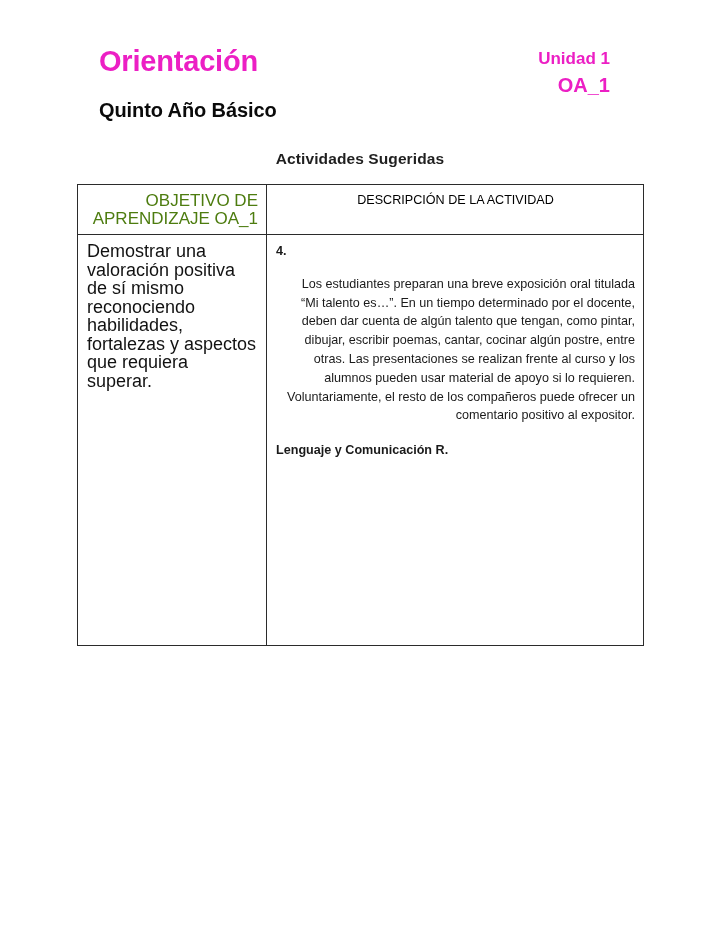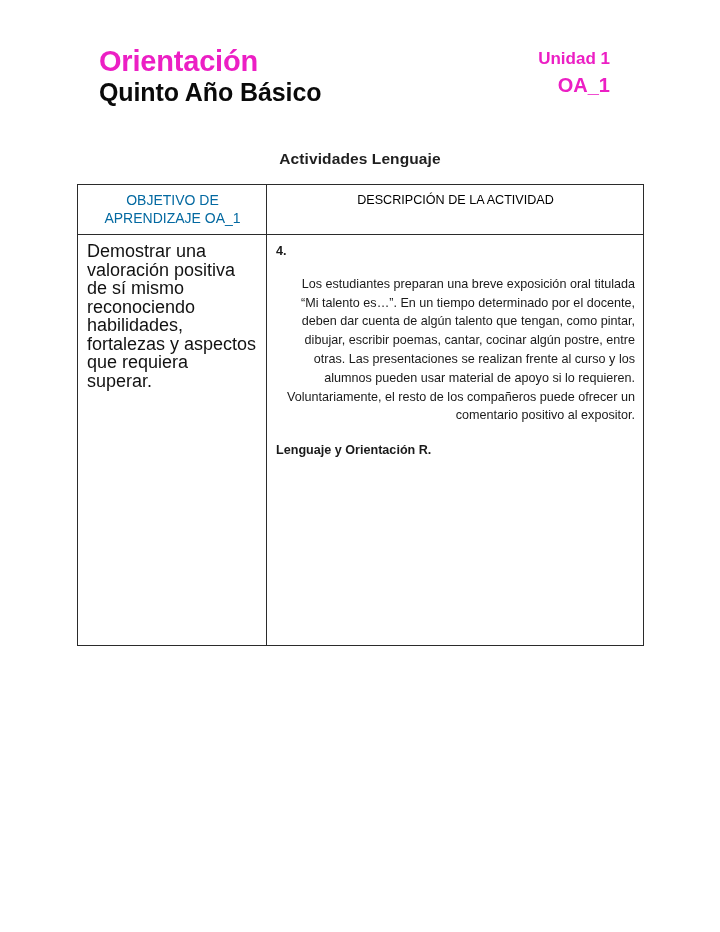--- a/index.html
+++ b/index.html
@@ -40,27 +40,27 @@
   }
   .subject-title {
     font-size: 29px;
     font-weight: bold;
     line-height: 34px;
     color: #ec1fc4;
     letter-spacing: -0.2px;
     white-space: nowrap;
   }
   .grade-title {
-    font-size: 25px;
+    font-size: 20px;
     font-weight: bold;
     line-height: 23px;
     color: #0a0a0a;
     letter-spacing: -0.1px;
     white-space: nowrap;
-    margin-top: 3px;
+    margin-top: 21px;
   }
   .header-right {
     position: absolute;
     right: 33px;
     top: 3px;
     text-align: right;
     color: #ec1fc4;
   }
   .unit-label {
     font-size: 17px;
@@ -102,24 +102,24 @@
   .activity-table th {
     border: 1px solid #2b2b2b;
     vertical-align: top;
     padding: 7px 8px 7px 9px;
     font-weight: normal;
   }
   .col-oa { width: 189px; }
   .col-desc { width: 377px; }
 
   .th-oa {
-    font-size: 14px;
+    font-size: 17px;
     line-height: 17.5px;
-    text-align: center;
-    color: #0369a1;
+    text-align: right;
+    color: #4d7c0f;
     height: 34px;
   }
   .th-desc {
     font-size: 12.6px;
     line-height: 17.5px;
     text-align: center;
     color: #000000;
   }
 
   .td-oa {
@@ -160,38 +160,38 @@
     <div class="header-left">
       <div class="subject-title">Orientación</div>
       <div class="grade-title">Quinto Año Básico</div>
     </div>
     <div class="header-right">
       <div class="unit-label">Unidad 1</div>
       <div class="oa-label">OA_1</div>
     </div>
   </div>
 
-  <div class="section-title">Actividades Lenguaje</div>
+  <div class="section-title">Actividades Sugeridas</div>
 
   <table class="activity-table">
     <colgroup>
       <col class="col-oa">
       <col class="col-desc">
     </colgroup>
     <thead>
       <tr>
         <th class="th-oa">OBJETIVO DE APRENDIZAJE OA_1</th>
         <th class="th-desc">DESCRIPCIÓN DE LA ACTIVIDAD</th>
       </tr>
     </thead>
     <tbody>
       <tr>
         <td class="td-oa">Demostrar una valoración positiva de sí mismo reconociendo habilidades, fortalezas y aspectos que requiera superar.</td>
         <td class="td-desc">
           <p class="desc-number">4.</p>
           <p class="desc-body">Los estudiantes preparan una breve exposición oral titulada “Mi talento es…”. En un tiempo determinado por el docente, deben dar cuenta de algún talento que tengan, como pintar, dibujar, escribir poemas, cantar, cocinar algún postre, entre otras. Las presentaciones se realizan frente al curso y los alumnos pueden usar material de apoyo si lo requieren. Voluntariamente, el resto de los compañeros puede ofrecer un comentario positivo al expositor.</p>
-          <p class="desc-footer">Lenguaje y Orientación R.</p>
+          <p class="desc-footer">Lenguaje y Comunicación R.</p>
         </td>
       </tr>
     </tbody>
   </table>
 
 </div>
 
 </body></html>

